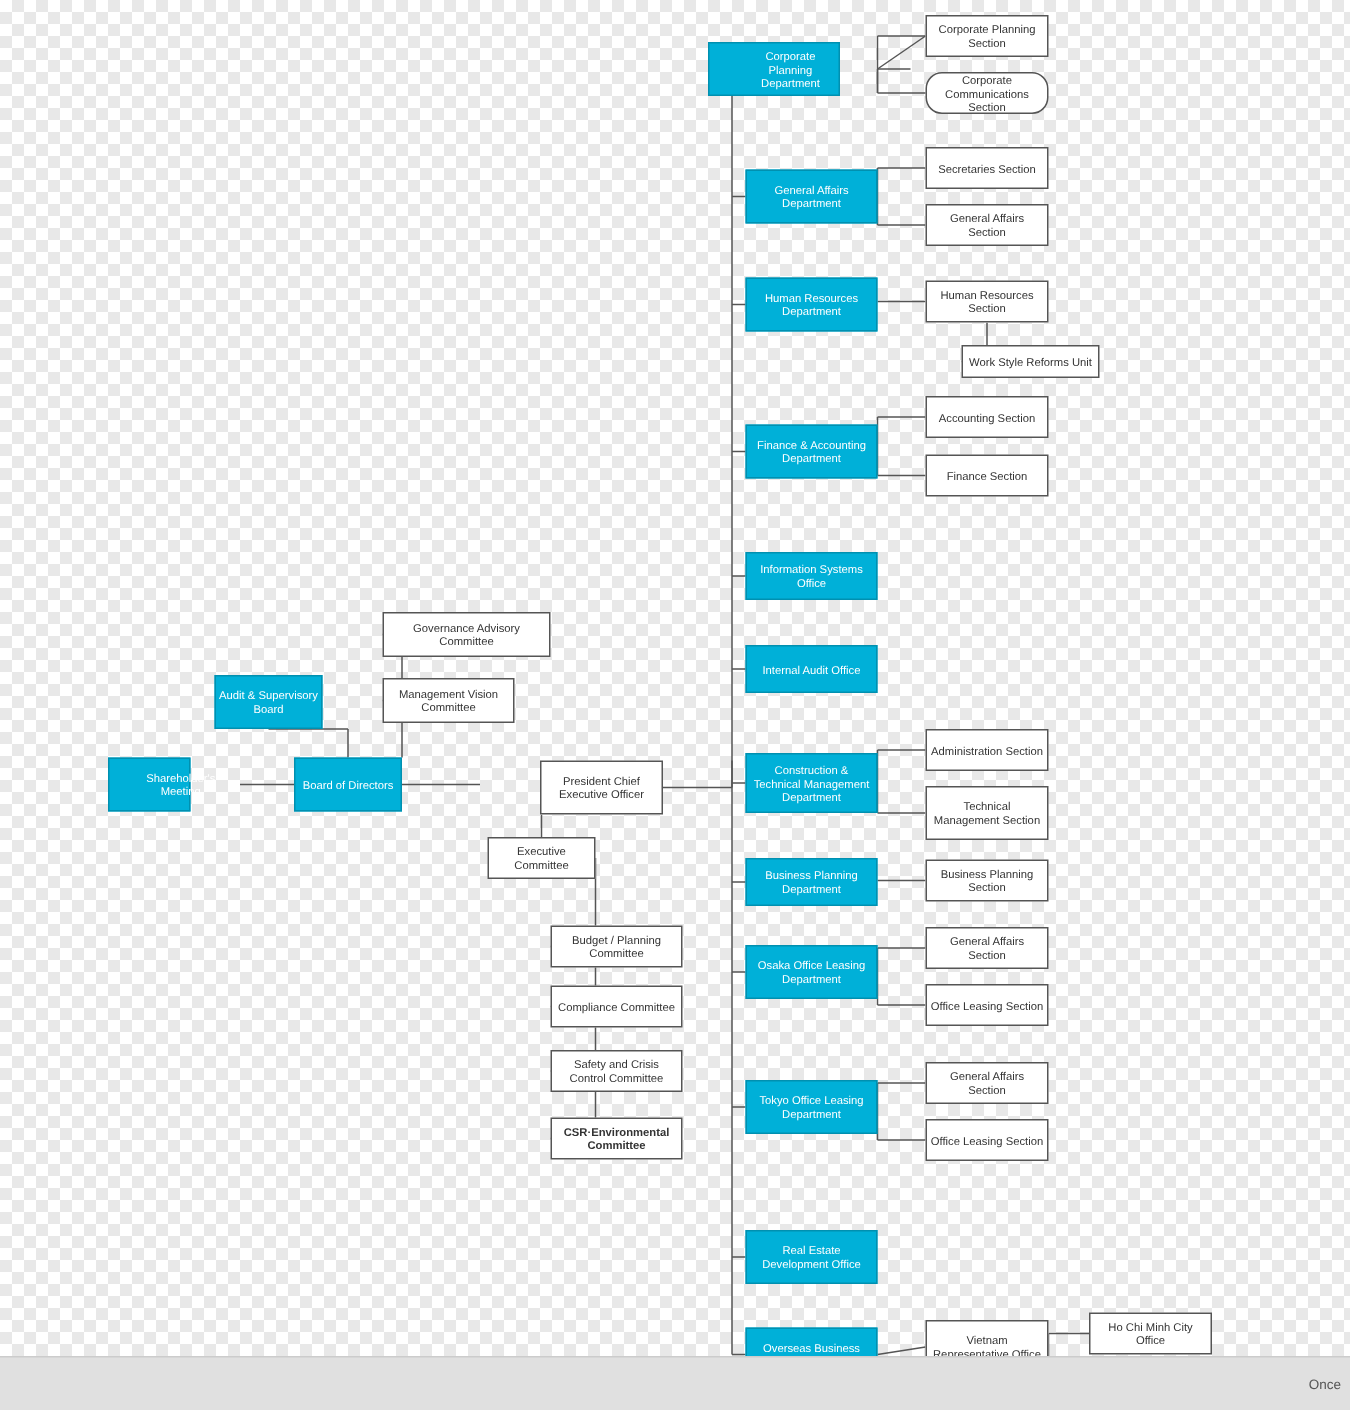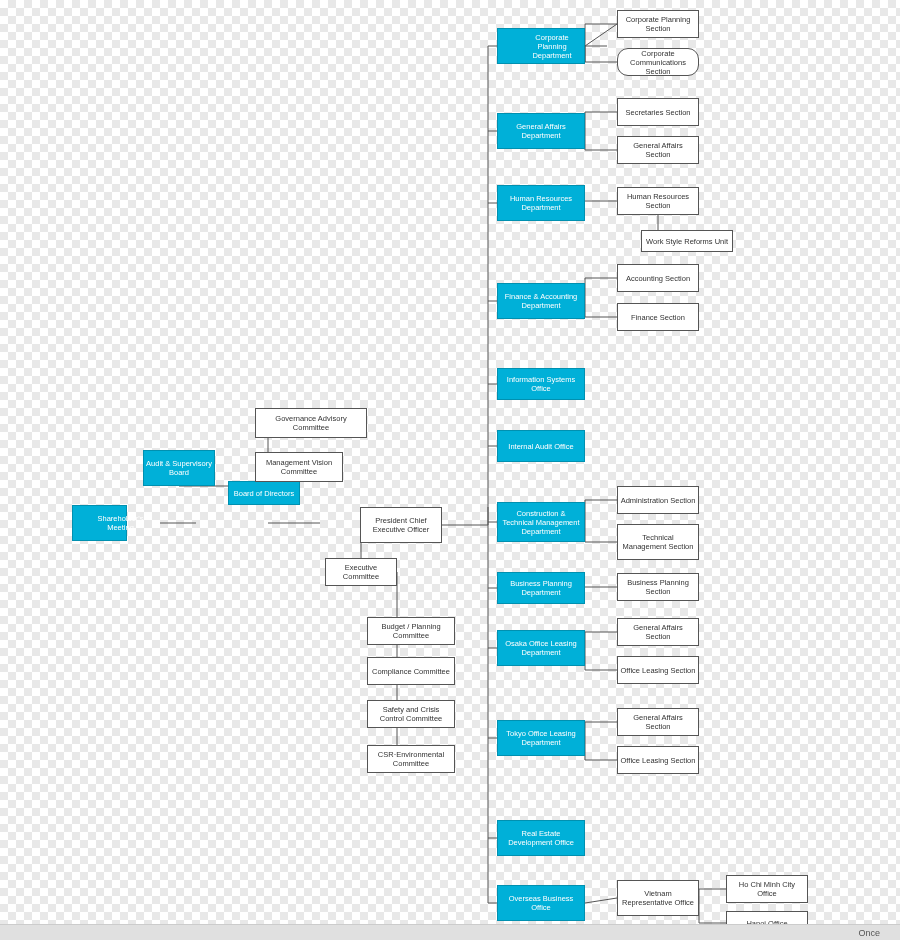--- a/index.html
+++ b/index.html
@@ -66,27 +66,27 @@
       top: 0; left: 0;
       width: 900px;
       height: 940px;
       pointer-events: none;
     }
     .bottom-bar {
       position: absolute;
       bottom: 0;
       left: 0;
       width: 900px;
-      height: 16px;
+      height: 36px;
       background: #e0e0e0;
       border-top: 1px solid #ccc;
       display: flex;
       align-items: center;
       justify-content: flex-end;
-      padding: 0 20px;
+      padding: 0 6px;
       font-size: 9px;
       color: #555;
     }
   </style>
 </head>
 <body>
 
 <div class="org-container">
 
   <svg class="lines">
@@ -177,31 +177,31 @@
 
     <line x1="585" y1="903" x2="617" y2="898" stroke="#555" stroke-width="1"></line>
 
     <line x1="699" y1="889" x2="726" y2="889" stroke="#555" stroke-width="1"></line>
     <line x1="699" y1="923" x2="726" y2="923" stroke="#555" stroke-width="1"></line>
     <line x1="699" y1="889" x2="699" y2="923" stroke="#555" stroke-width="1"></line>
   </svg>
 
   <div id="boxes-container">
       <div class="box box-blue" style="left: 72px; top: 505px; width: 55px; height: 36px; padding-left: 44px;">Shareholder's Meeting</div>
-      <div class="box box-blue" style="left: 196px; top: 481px; width: 72px; height: 24px; margin-left: 32px;">Board of Directors</div>
+      <div class="box box-blue" style="left: 196px; top: 505px; width: 72px; height: 36px;">Board of Directors</div>
       <div class="box box-blue" style="left: 143px; top: 450px; width: 72px; height: 36px;">Audit &amp; Supervisory Board</div>
       <div class="box box-white" style="left: 255px; top: 408px; width: 112px; height: 30px;">Governance Advisory Committee</div>
       <div class="box box-white" style="left: 255px; top: 452px; width: 88px; height: 30px;">Management Vision Committee</div>
       <div class="box box-white" style="left: 320px; top: 507px; width: 82px; height: 36px; margin-left: 40px;">President Chief Executive Officer</div>
       <div class="box box-white" style="left: 325px; top: 558px; width: 72px; height: 28px;">Executive Committee</div>
       <div class="box box-white" style="left: 367px; top: 617px; width: 88px; height: 28px;">Budget / Planning Committee</div>
       <div class="box box-white" style="left: 367px; top: 657px; width: 88px; height: 28px;">Compliance Committee</div>
       <div class="box box-white" style="left: 367px; top: 700px; width: 88px; height: 28px;">Safety and Crisis Control Committee</div>
-      <div class="box box-white" style="left: 367px; top: 745px; width: 88px; height: 28px;">CSR·Environmental Committee</div>
-      <div class="box box-blue" style="left: 497px; top: 28px; width: 88px; height: 36px; padding-left: 24px;">Corporate Planning Department</div>
+      <div class="box box-white" style="left: 367px; top: 745px; width: 88px; height: 28px; font-weight: bold;">CSR·Environmental Committee</div>
+      <div class="box box-blue" style="left: 472px; top: 28px; width: 88px; height: 36px; padding-left: 24px;">Corporate Planning Department</div>
       <div class="box box-white" style="left: 617px; top: 10px; width: 82px; height: 28px;">Corporate Planning Section</div>
       <div class="box box-white" style="left: 617px; top: 48px; width: 82px; height: 28px; border-radius: 11px;">Corporate Communications Section</div>
       <div class="box box-blue" style="left: 497px; top: 113px; width: 88px; height: 36px;">General Affairs Department</div>
       <div class="box box-white" style="left: 617px; top: 98px; width: 82px; height: 28px;">Secretaries Section</div>
       <div class="box box-white" style="left: 617px; top: 136px; width: 82px; height: 28px;">General Affairs Section</div>
       <div class="box box-blue" style="left: 497px; top: 185px; width: 88px; height: 36px;">Human Resources Department</div>
       <div class="box box-white" style="left: 617px; top: 187px; width: 82px; height: 28px;">Human Resources Section</div>
       <div class="box box-white" style="left: 641px; top: 230px; width: 92px; height: 22px;">Work Style Reforms Unit</div>
       <div class="box box-blue" style="left: 497px; top: 283px; width: 88px; height: 36px;">Finance &amp; Accounting Department</div>
       <div class="box box-white" style="left: 617px; top: 264px; width: 82px; height: 28px;">Accounting Section</div>

